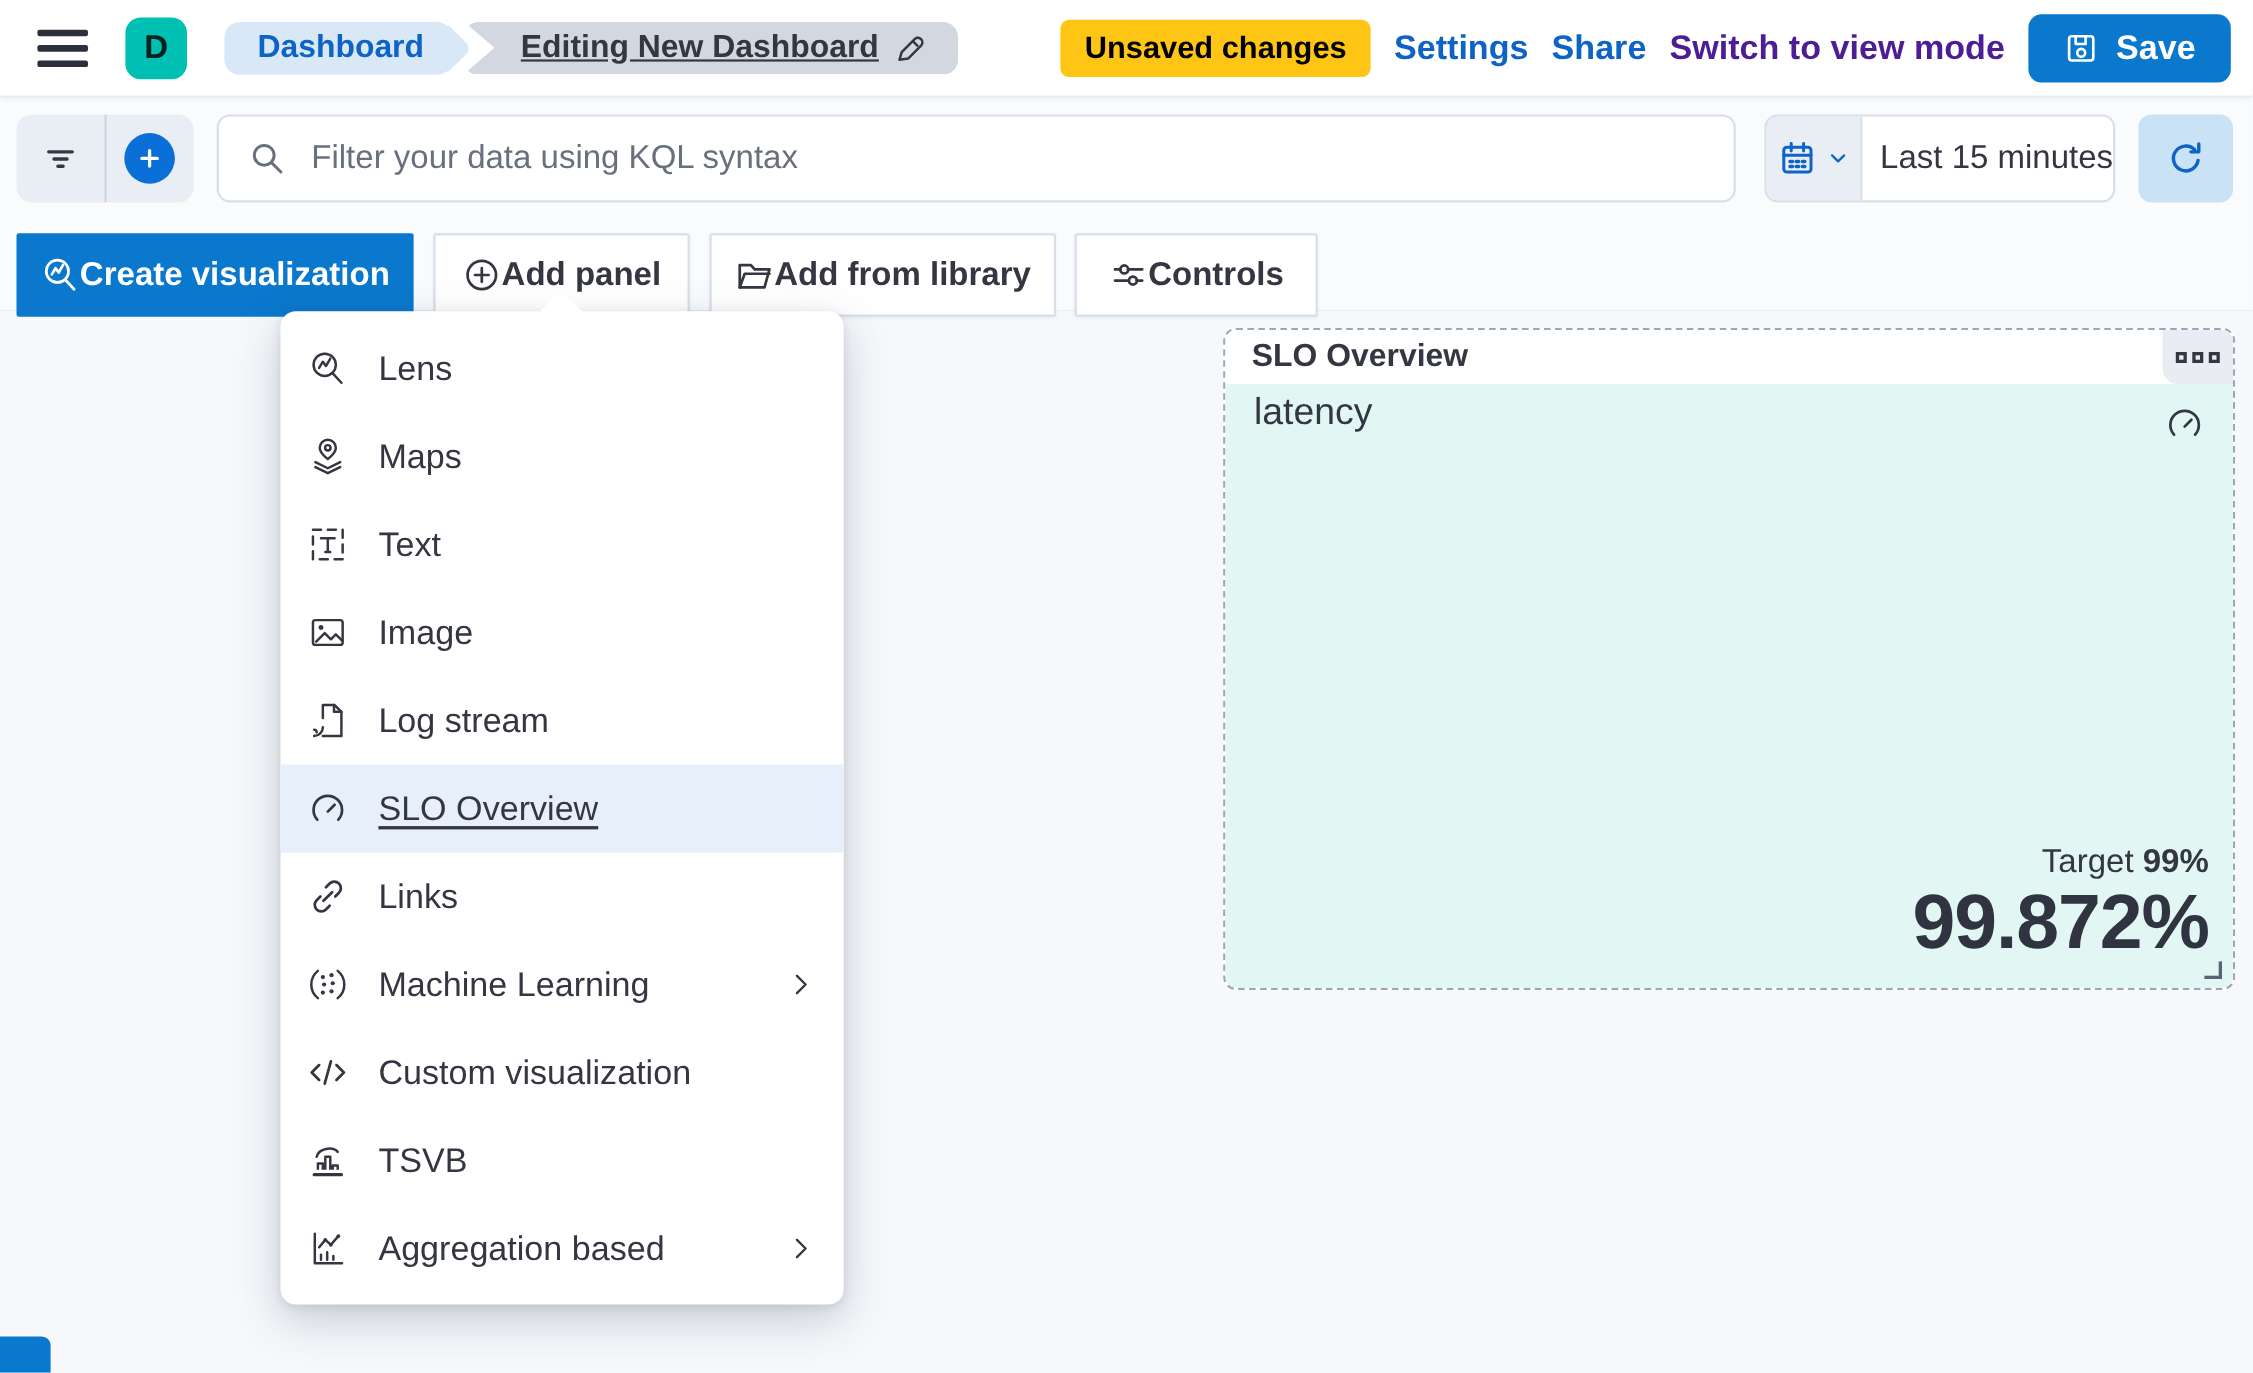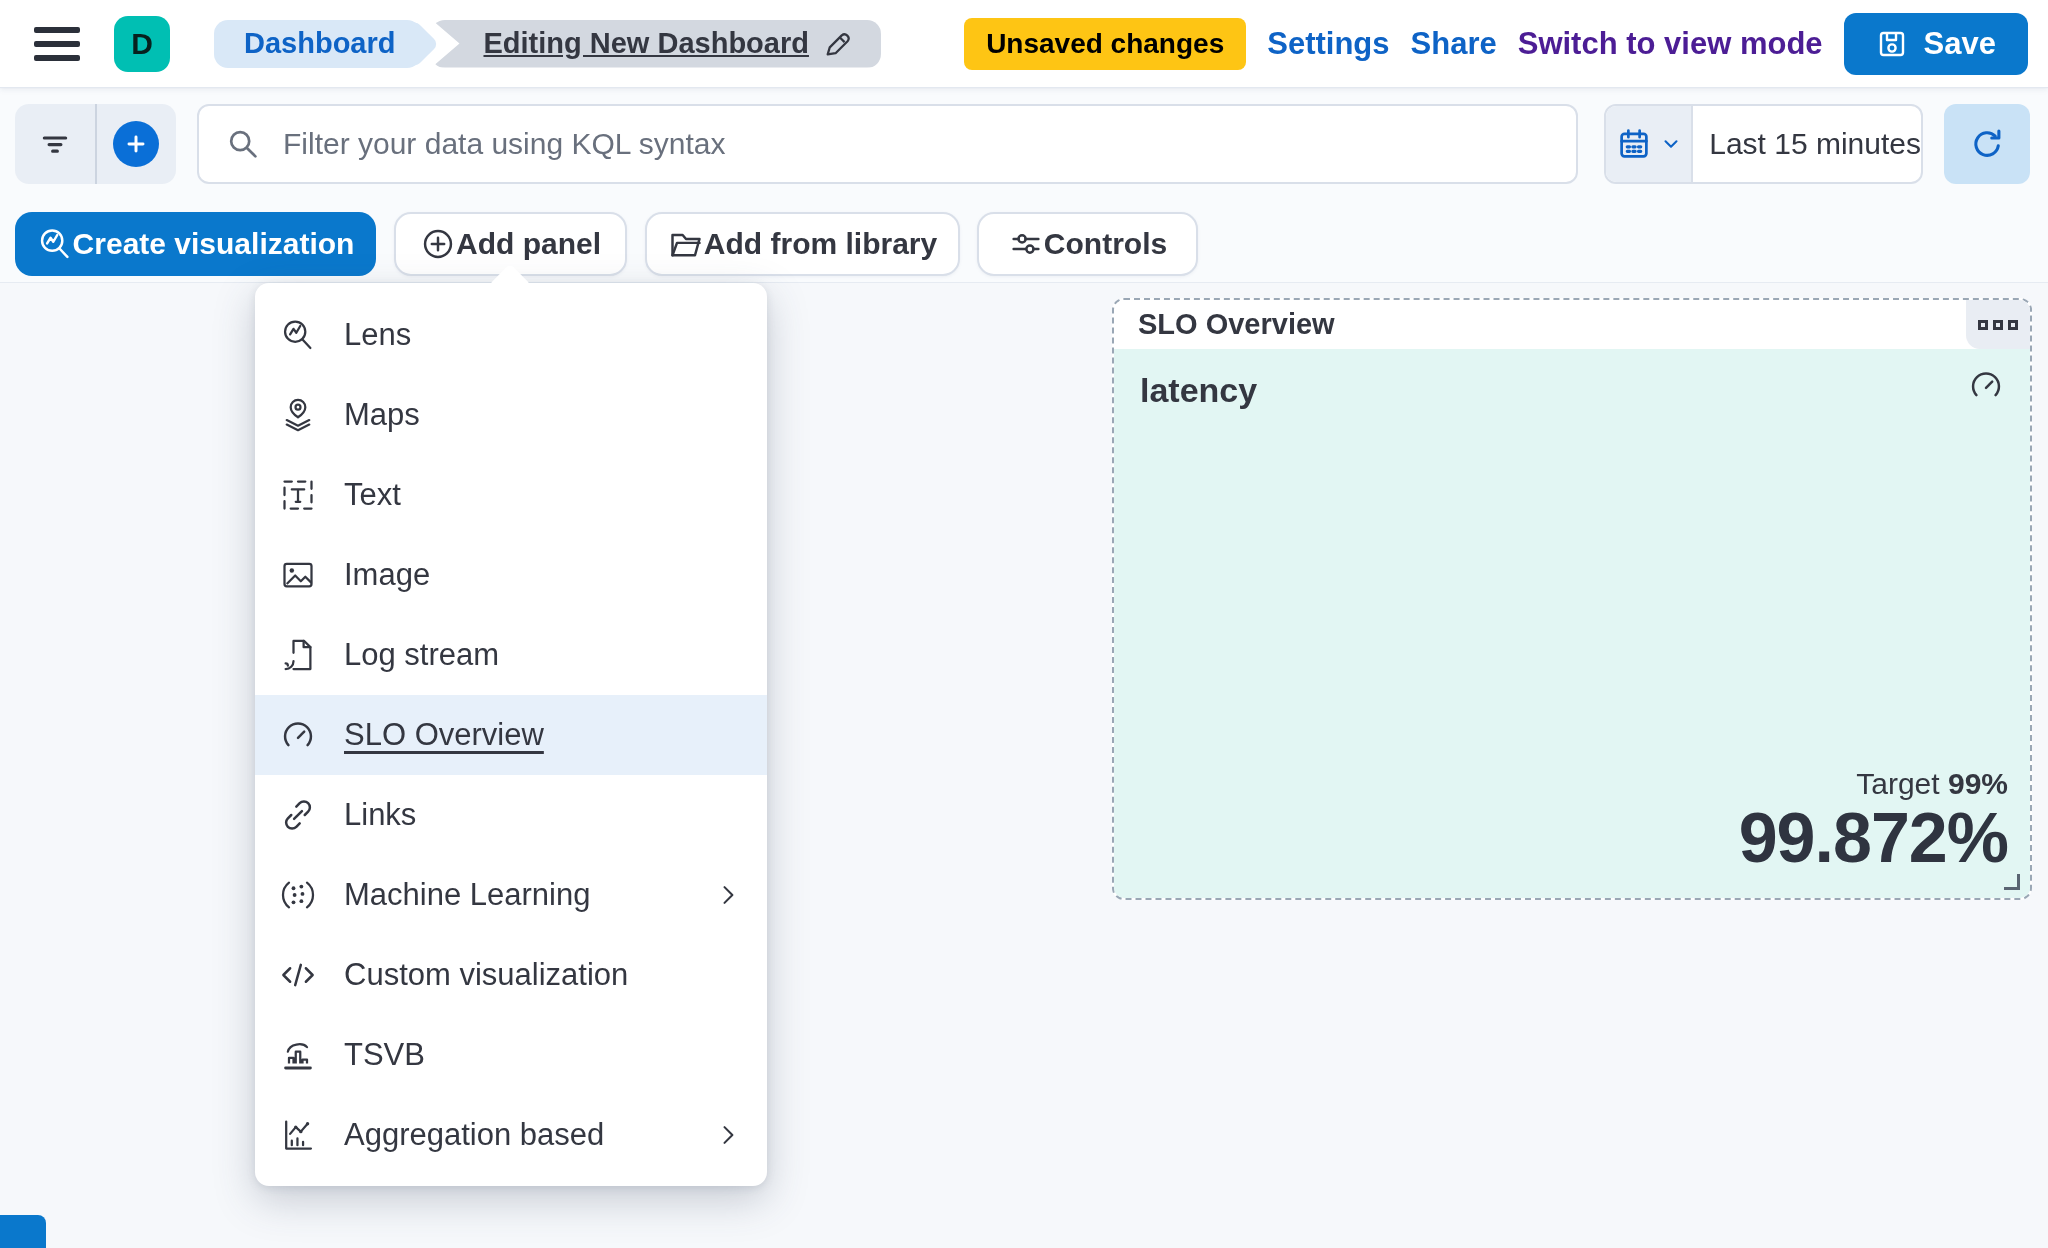--- a/index.html
+++ b/index.html
@@ -21,21 +21,21 @@
     box-shadow:0 2px 5px rgba(130,142,165,.12);
     z-index:40;
   }
   .hamburger { margin-left:34px; width:46px; height:34px; display:flex; flex-direction:column; justify-content:space-between; cursor:pointer; }
   .hamburger span { display:block; height:6px; border-radius:2px; background:#2b303a; }
   .logo {
     margin-left:34px; width:56px; height:56px; border-radius:14px;
     background:#00bfb3; color:#07211e; font-weight:700; font-size:30px;
     display:flex; align-items:center; justify-content:center;
   }
-  .breadcrumbs { margin-left:44px; display:flex; align-items:center; height:48px; }
+  .breadcrumbs { margin-left:34px; display:flex; align-items:center; height:48px; }
   .crumb { height:48px; display:flex; align-items:center; font-size:29px; font-weight:600; }
   .crumb-first {
     position:relative; background:#d9e8f7; color:#0e63c6;
     border-radius:14px; padding:0 26px 0 30px;
   }
   .crumb-first::after {
     content:""; position:absolute; right:-11px; top:50%;
     width:34px; height:34px; background:#d9e8f7; border-radius:7px;
     transform:translateY(-50%) rotate(45deg);
   }
@@ -93,22 +93,22 @@
     width:104px; background:#e9eef5; display:flex; align-items:center; justify-content:center;
     gap:8px; cursor:pointer; border-right:2px solid #d9dfe9;
   }
   .time-text { flex:1; display:flex; align-items:center; justify-content:center; font-size:30px; color:#343741; cursor:pointer; white-space:nowrap; }
   .btn-refresh {
     position:absolute; left:1944px; top:15px; width:86px; height:80px;
     background:#c9e2f6; border:none; border-radius:12px; cursor:pointer;
     display:flex; align-items:center; justify-content:center;
   }
   .row3 { position:absolute; left:0; top:123px; height:64px; width:100%; }
-  .btn { position:absolute; top:0; height:64px; display:flex; align-items:center; justify-content:center; gap:0;
-         font-family:inherit; font-size:30px; font-weight:600; border-radius:17px; cursor:pointer; white-space:nowrap; }
+  .btn { position:absolute; top:0; height:76px; display:flex; align-items:center; justify-content:center; gap:0;
+         font-family:inherit; font-size:30px; font-weight:600; border-radius:2px; cursor:pointer; white-space:nowrap; }
   .btn-primary { background:#0a78cc; color:#fff; border:none; }
   .btn-secondary { background:#fff; color:#343741; border:2px solid #d9dfe9; box-shadow:0 1px 3px rgba(130,142,165,.1); }
   #btn-create-viz { left:15px;  width:361px; }
   #btn-add-panel  { left:394px; width:233px; }
   #btn-add-library{ left:645px; width:315px; }
   #btn-controls   { left:977px; width:221px; }
 
   
   .popover {
     position:absolute; left:255px; top:283px; width:512px; height:903px;
@@ -142,21 +142,21 @@
   .slo-context {
     position:absolute; top:0; right:0; width:64px; height:49px;
     background:#e9edf3; border-radius:0 10px 0 14px;
     display:flex; align-items:center; justify-content:center; gap:5px; cursor:pointer;
   }
   .slo-context i { width:10px; height:10px; border:3px solid #343741; display:block; }
   .slo-body {
     position:absolute; top:49px; left:0; right:0; bottom:0;
     background:#e2f6f3; border-radius:0 0 10px 10px; overflow:hidden;
   }
-  .slo-name { position:absolute; left:26px; top:22px; font-size:34px; font-weight:700; color:#343741; }
+  .slo-name { position:absolute; left:26px; top:6px; font-size:34px; font-weight:400; color:#343741; }
   .slo-gauge-icon { position:absolute; right:26px; top:18px; }
   .slo-values { position:absolute; right:22px; bottom:24px; text-align:right; }
   .slo-target { font-size:30px; color:#343741; }
   .slo-target b { font-weight:700; }
   .slo-big { font-size:70px; font-weight:700; color:#2f3440; letter-spacing:-1px; line-height:1.02; margin-top:2px; }
   .resize-handle {
     position:absolute; right:10px; bottom:8px; width:16px; height:16px;
     border-right:3px solid #5a6472; border-bottom:3px solid #5a6472;
   }
 

